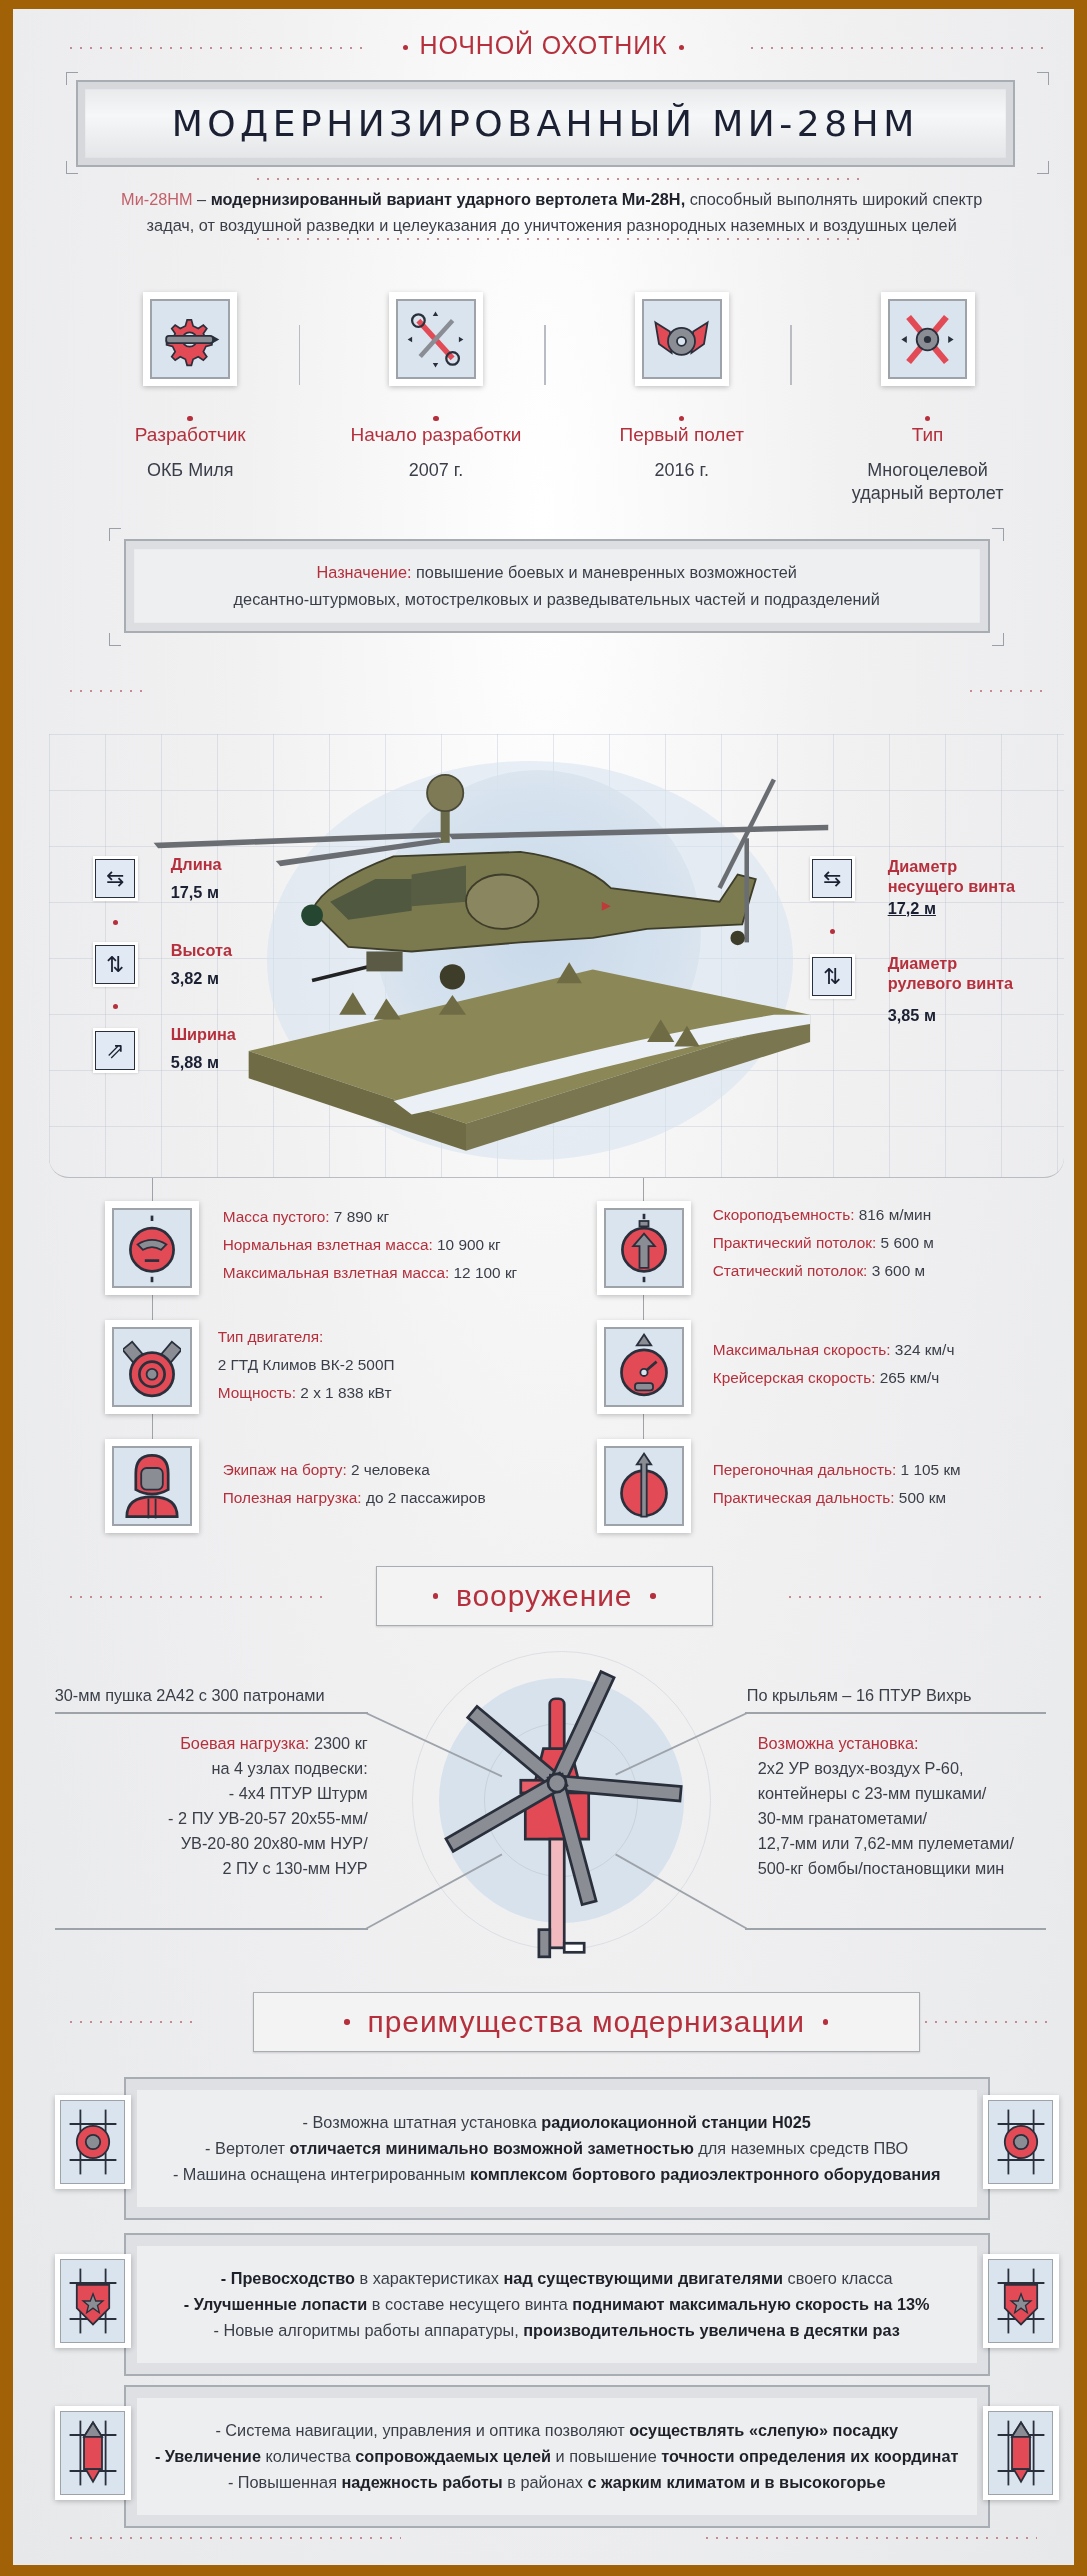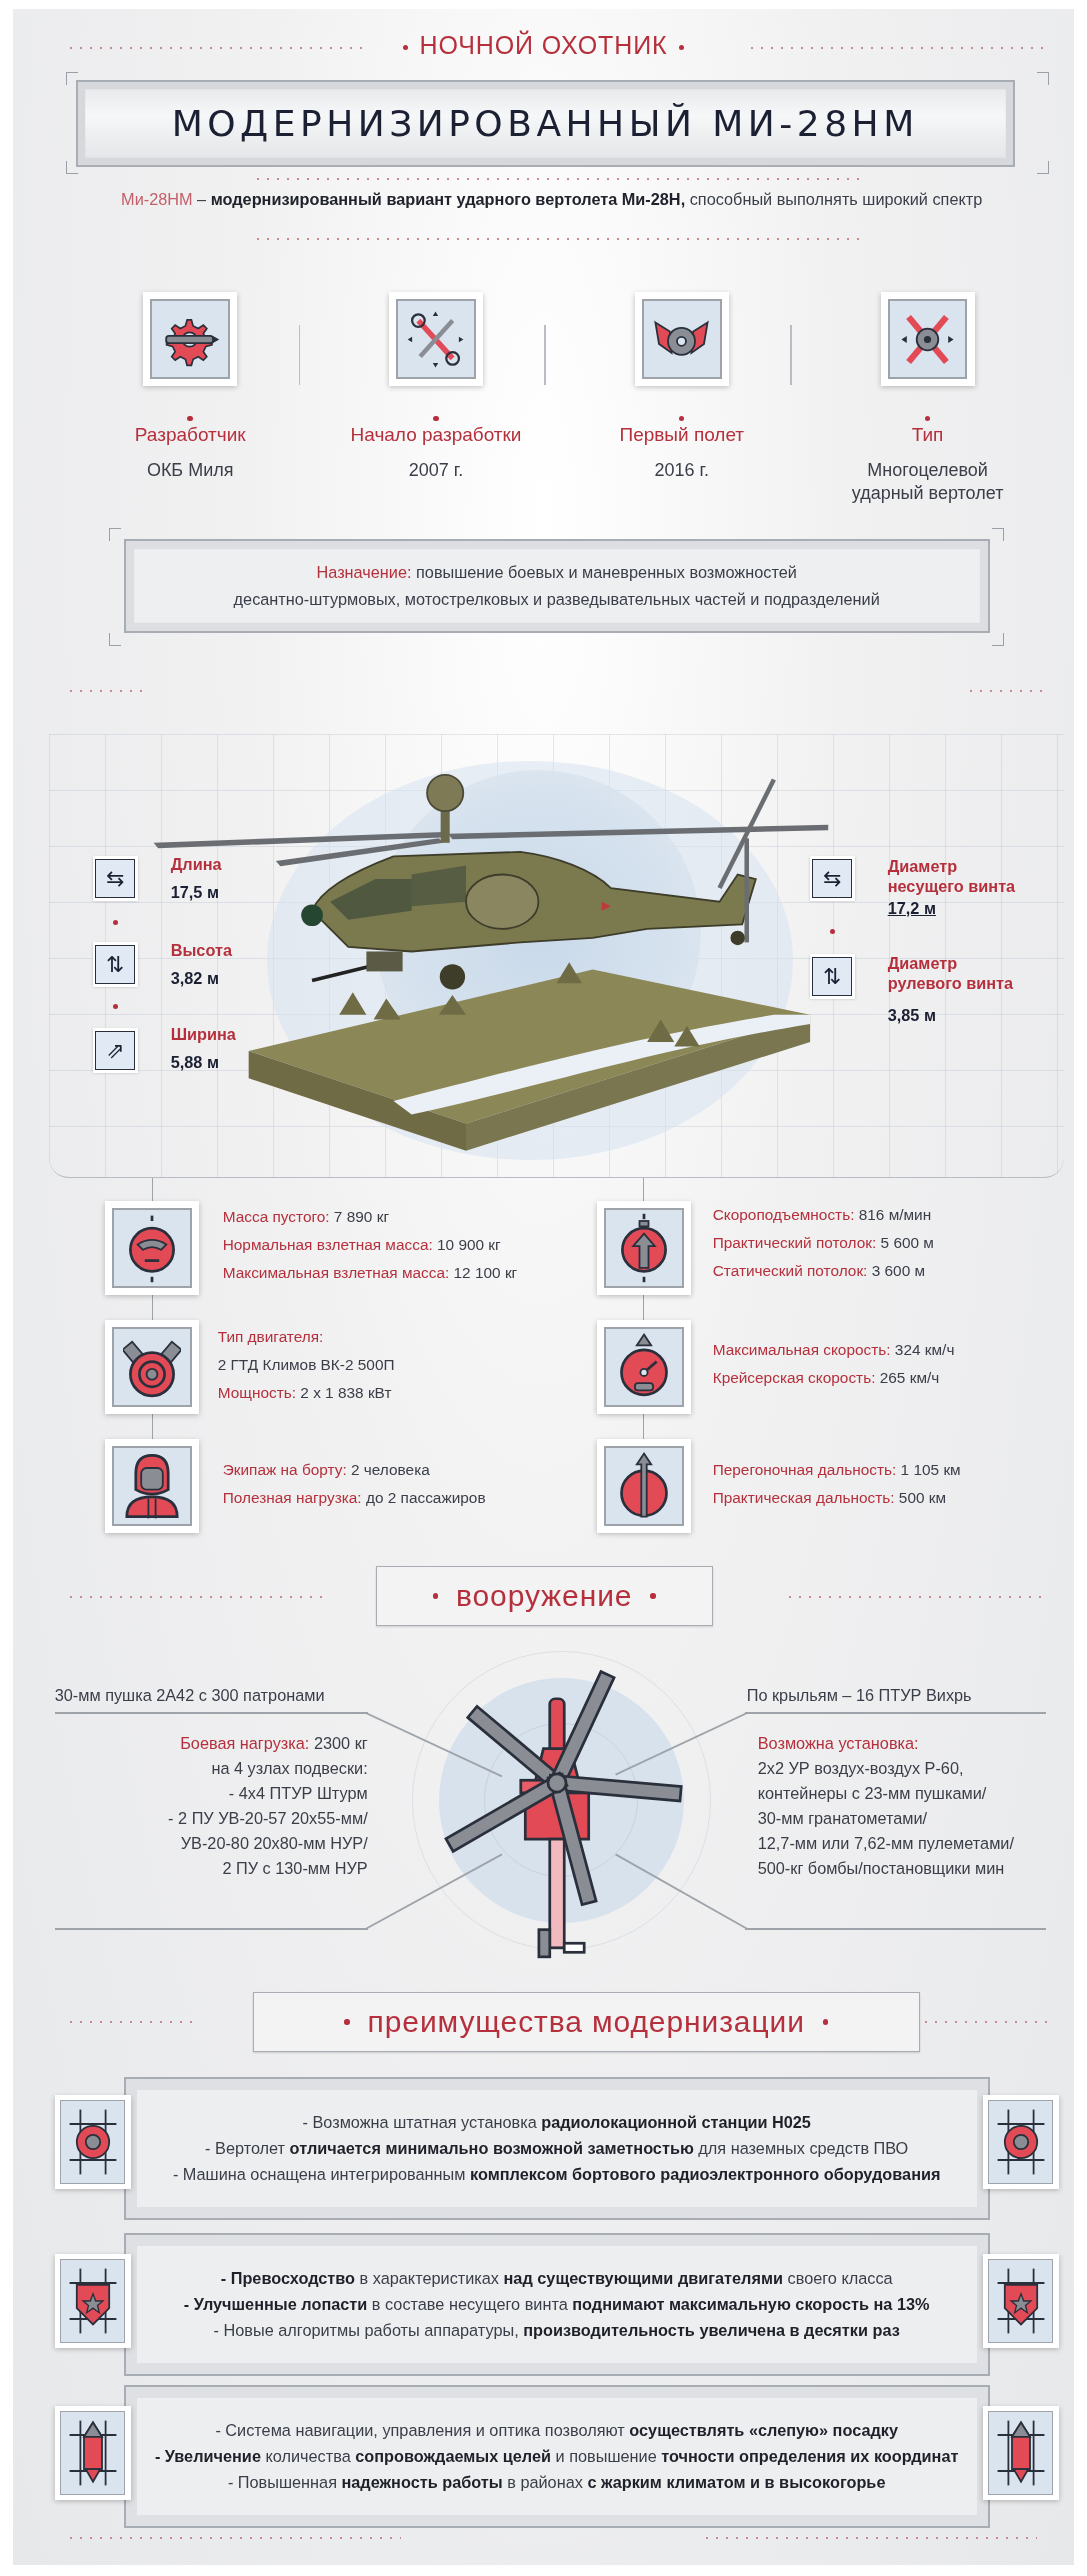--- a/index.html
+++ b/index.html
@@ -1,20 +1,20 @@
 <!DOCTYPE html>
 <html style="font-size:14.5px"><head>
 <meta charset="utf-8">
 <style>
   * { box-sizing: border-box; margin: 0; padding: 0; }
   html, body { width: 1087px; background: #0c1428; }
   body { font-family: "Liberation Sans", "DejaVu Sans", sans-serif; color: #2b2f3a; }
   .page {
     position: relative; width: 1087px; height: 2576px;
-    background: #ffffff; padding: 9px 12.7px 11px 12.7px;
+    background: #a16207; padding: 9px 12.7px 11px 12.7px;
   }
   .canvas {
     position: relative; width: 100%; height: 100%;
     background: radial-gradient(ellipse at 50% 20%, #ffffff 0%, #f1f1f2 40%, #e7e8ea 100%);
     overflow: hidden;
   }
   .abs { position: absolute; }
   .red { color: #b5303c; }
   .dots {
     position: absolute; height: 1.8px;
@@ -133,20 +133,21 @@
   <div class="corner c-tr" style="left:1024px; top:63px;"></div>
   <div class="corner c-bl" style="left:53px; top:152px;"></div>
   <div class="corner c-br" style="left:1024px; top:152px;"></div>
   <div class="abs title-box">
     <h1>МОДЕРНИЗИРОВАННЫЙ МИ-28НМ</h1>
   </div>
 
   <div class="dots" style="left:240px; top:169px; width:607px;"></div>
   <div class="abs intro">
     <span class="red" style="color:#c4606a">Ми-28НМ</span><span> – </span><b>модернизированный вариант ударного вертолета Ми-28Н,</b><span> способный выполнять широкий спектр</span><br>
+    <span>задач, от воздушной разведки и целеуказания до уничтожения разнородных наземных и воздушных целей</span>
   </div>
   <div class="dots" style="left:240px; top:229px; width:607px;"></div>
 
   <div class="abs" style="left:69px; top:283px; display:flex; align-items:flex-start;">
     <div class="fact">
       <div class="icon-tile">
             <div class="inner">
         <svg width="63" height="63" viewBox="0 0 70 70">
           <g stroke="#2a2f3c" stroke-width="2" fill="#e24a56">
             <path d="M35 14 l5 0 2 7 6 3 6-4 4 4-4 6 3 6 7 2 0 5-7 2-3 6 4 6-4 4-6-4-6 3-2 7-5 0-2-7-6-3-6 4-4-4 4-6-3-6-7-2 0-5 7-2 3-6-4-6 4-4 6 4 6-3z" transform="translate(-2,0) scale(0.95)"></path>

